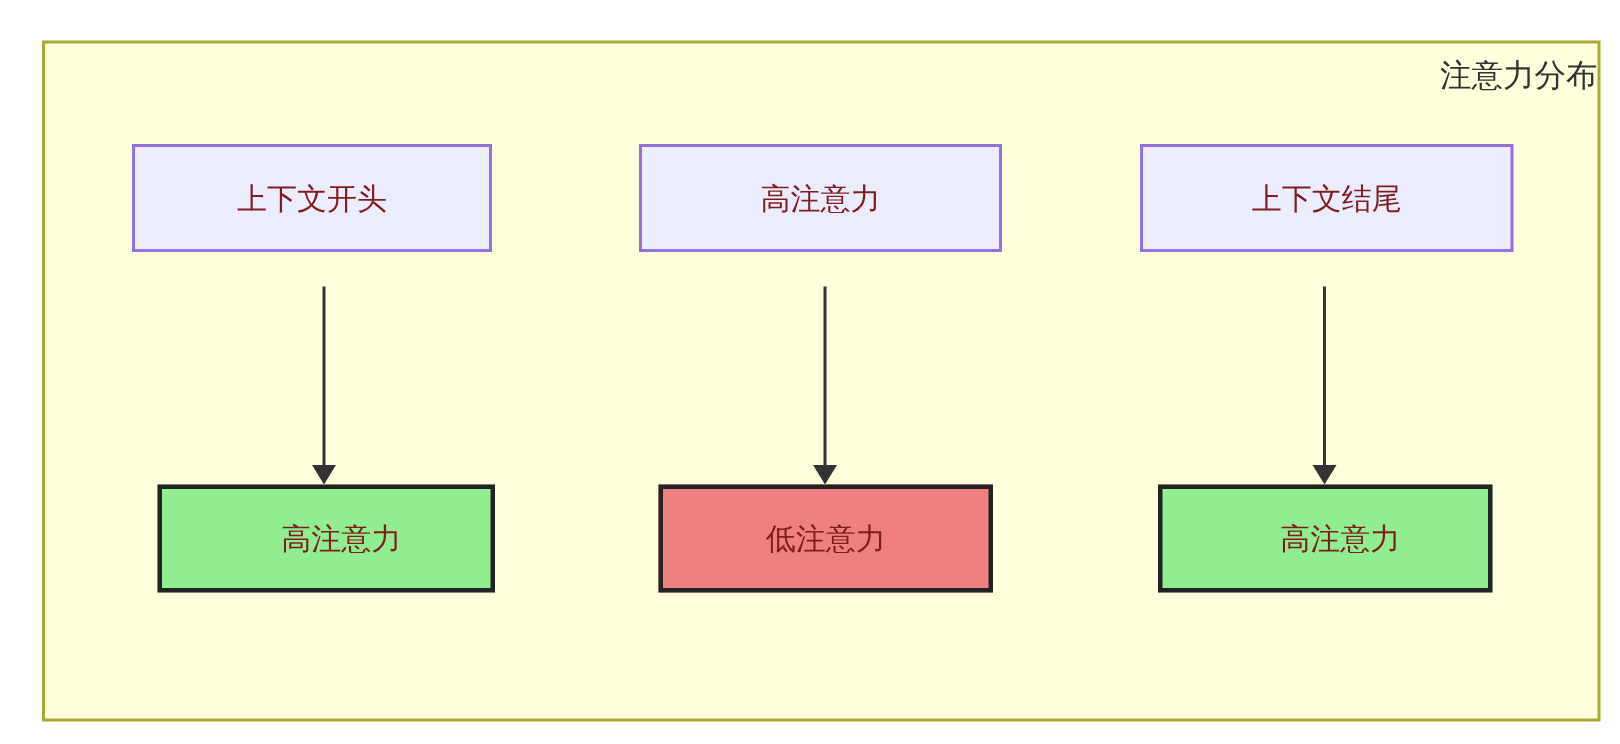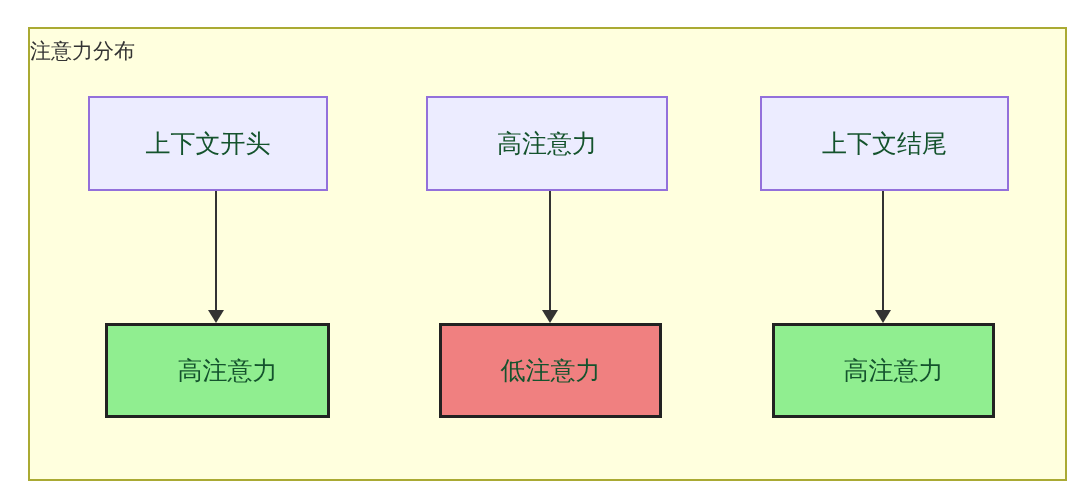--- a/index.html
+++ b/index.html
@@ -23,35 +23,35 @@
     height: 454px;
     background: #ffffde;
     border: 2px solid #aaaa33;
     box-sizing: border-box;
   }
   .cluster-title {
     position: absolute;
     left: 0;
     top: 8px;
     width: 100%;
-    text-align: left;
+    text-align: right;
     font-size: 21px;
     line-height: 28px;
     color: #333333;
     font-weight: 400;
   }
   .node {
     position: absolute;
     box-sizing: border-box;
     display: flex;
     align-items: center;
     justify-content: center;
-    font-size: 25px;
-    color: #14532d;
-    height: 95px;
+    font-size: 20px;
+    color: #7f1d1d;
+    height: 72px;
   }
   .source-node {
     top: 67px;
     background: #ececff;
     border: 2px solid #9370db;
   }
   .result-node {
     top: 294px;
     border: 3px solid #222222;
   }

